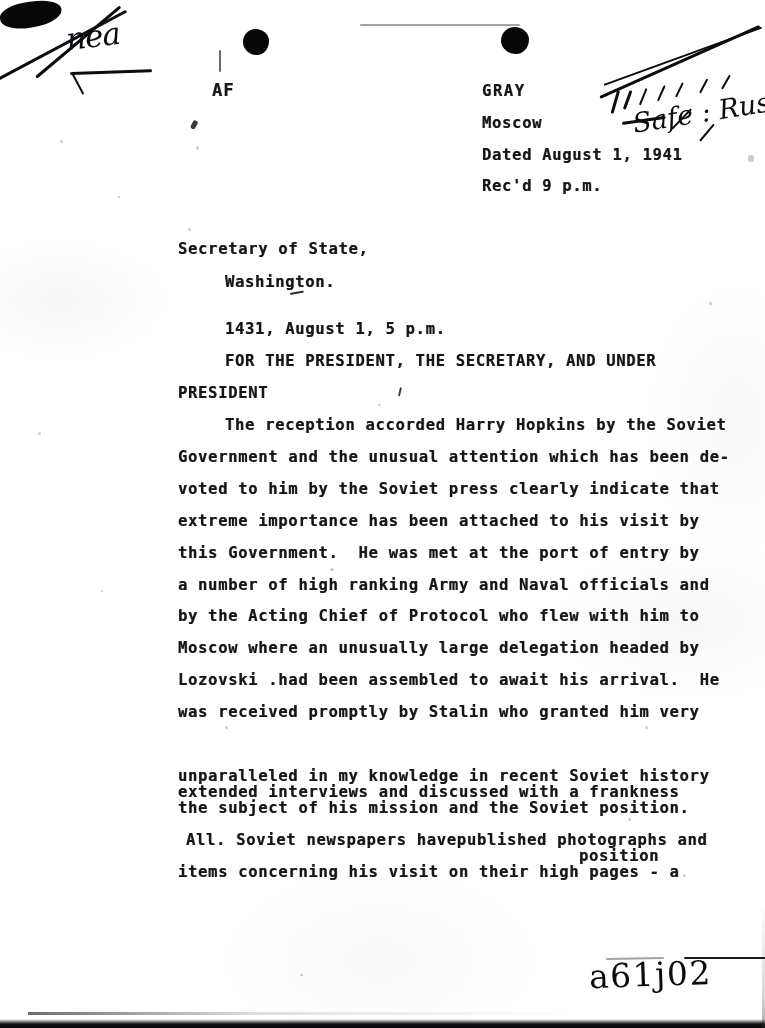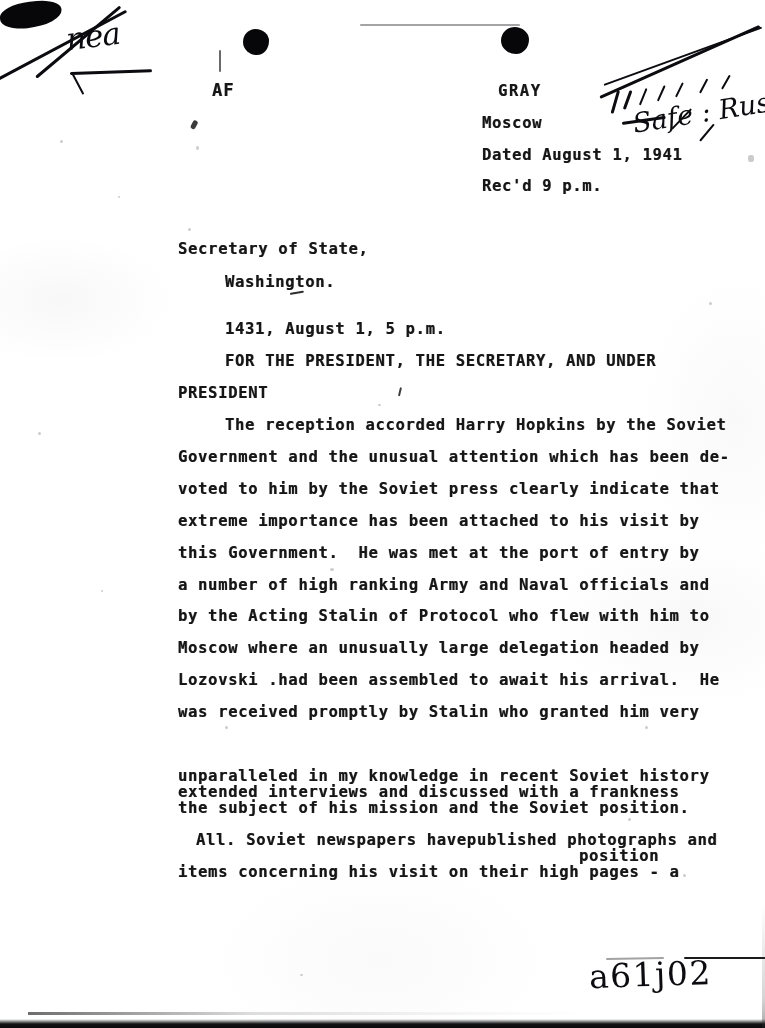--- a/index.html
+++ b/index.html
@@ -132,21 +132,21 @@
   </div>
 
   <div class="punch" style="left:243px; top:29px; width:26px; height:26px;"></div>
   <div class="punch" style="left:501px; top:27px; width:28px; height:27px;"></div>
   <div class="ink-stroke" style="left:360px; top:24px; width:160px; height:1.6px; opacity:.55; background:#5a5a5a;"></div>
 
   <div class="typed" style="left:176px; top:80px; font-size:17px; letter-spacing:1px;margin-left:36px;">AF</div>
   <div class="ink-stroke" style="left:219px; top:50px; width:1.6px; height:22px; background:#6a6a6a;"></div>
   <div class="ink-stroke" style="left:192px; top:119px; width:5px; height:9px; background:#3a3a3a; transform:rotate(28deg);"></div>
 
-  <div class="typed" style="left:498px; top:82px; letter-spacing:1.6px;">GRAY</div>
+  <div class="typed" style="left:482px; top:82px; letter-spacing:1.6px;">GRAY</div>
   <div class="typed" style="left:482px; top:114px;">Moscow</div>
   <div class="typed" style="left:482px; top:146px;">Dated August 1, 1941</div>
   <div class="typed" style="left:482px; top:177px;">Rec'd 9 p.m.</div>
 
   <div>
 
     <div class="ink-stroke" style="left:600px; top:96px;  width:175px; height:3.2px; transform:rotate(-24deg);"></div>
     <div class="ink-stroke" style="left:604px; top:84px;  width:168px; height:2.4px; transform:rotate(-20deg);"></div>
     <div class="ink-stroke" style="left:612px; top:112px; width:24px;  height:3px;   transform:rotate(-74deg);"></div>
     <div class="ink-stroke" style="left:624px; top:108px; width:20px;  height:2.6px; transform:rotate(-70deg);"></div>
@@ -171,28 +171,28 @@
   <div class="typed" style="left:178px; top:384px;">PRESIDENT</div>
   <div class="ink-stroke" style="left:399px; top:387px; width:2px; height:9px; background:#3e3e3e; transform:rotate(14deg);"></div>
 
   <div id="body-block">
       <div class="typed" style="left: 225px; top: 416px;">The reception accorded Harry Hopkins by the Soviet</div>
       <div class="typed" style="left: 178px; top: 447.9px;">Government and the unusual attention which has been de-</div>
       <div class="typed" style="left: 178px; top: 479.8px;">voted to him by the Soviet press clearly indicate that</div>
       <div class="typed" style="left: 178px; top: 511.7px;">extreme importance has been attached to his visit by</div>
       <div class="typed" style="left: 178px; top: 543.6px;">this Government.  He was met at the port of entry by</div>
       <div class="typed" style="left: 178px; top: 575.5px;">a number of high ranking Army and Naval officials and</div>
-      <div class="typed" style="left: 178px; top: 607.4px;">by the Acting Stalin of Protocol who flew with him to</div>
+      <div class="typed" style="left: 178px; top: 607.4px;">by the Acting Chief of Protocol who flew with him to</div>
       <div class="typed" style="left: 178px; top: 639.3px;">Moscow where an unusually large delegation headed by</div>
       <div class="typed" style="left: 178px; top: 671.2px;">Lozovski .had been assembled to await his arrival.  He</div>
       <div class="typed" style="left: 178px; top: 703.1px;">was received promptly by Stalin who granted him very</div>
       <div class="typed" style="left: 178px; top: 771px; margin-top: 12px;">extended interviews and discussed with a frankness</div>
       <div class="typed" style="left: 178px; top: 766.9px;">unparalleled in my knowledge in recent Soviet history</div>
       <div class="typed" style="left: 178px; top: 798.8px;">the subject of his mission and the Soviet position.</div>
-      <div class="typed" style="left: 196px; top: 830.7px;">All. Soviet newspapers havepublished photographs and</div>
+      <div class="typed" style="left: 186px; top: 830.7px;">All. Soviet newspapers havepublished photographs and</div>
       <div class="typed" style="left: 178px; top: 862.6px;">items concerning his visit on their high pages - a</div>
     </div>
 
   <div class="typed" style="left:579px; top:847px;">position</div>
 
   <div>
     <div class="hand" style="left:589px; top:955px; font-size:33px; font-style:normal; letter-spacing:1.5px; transform:rotate(-2deg);">a61j02</div>
     <div class="ink-stroke" style="left:606px; top:958px; width:58px; height:2px; background:#7c7c7c; opacity:.7; transform:rotate(-1deg);"></div>
     <div class="ink-stroke" style="left:684px; top:957px; width:86px; height:2.4px; background:#1a1a1a;"></div>
   </div>

